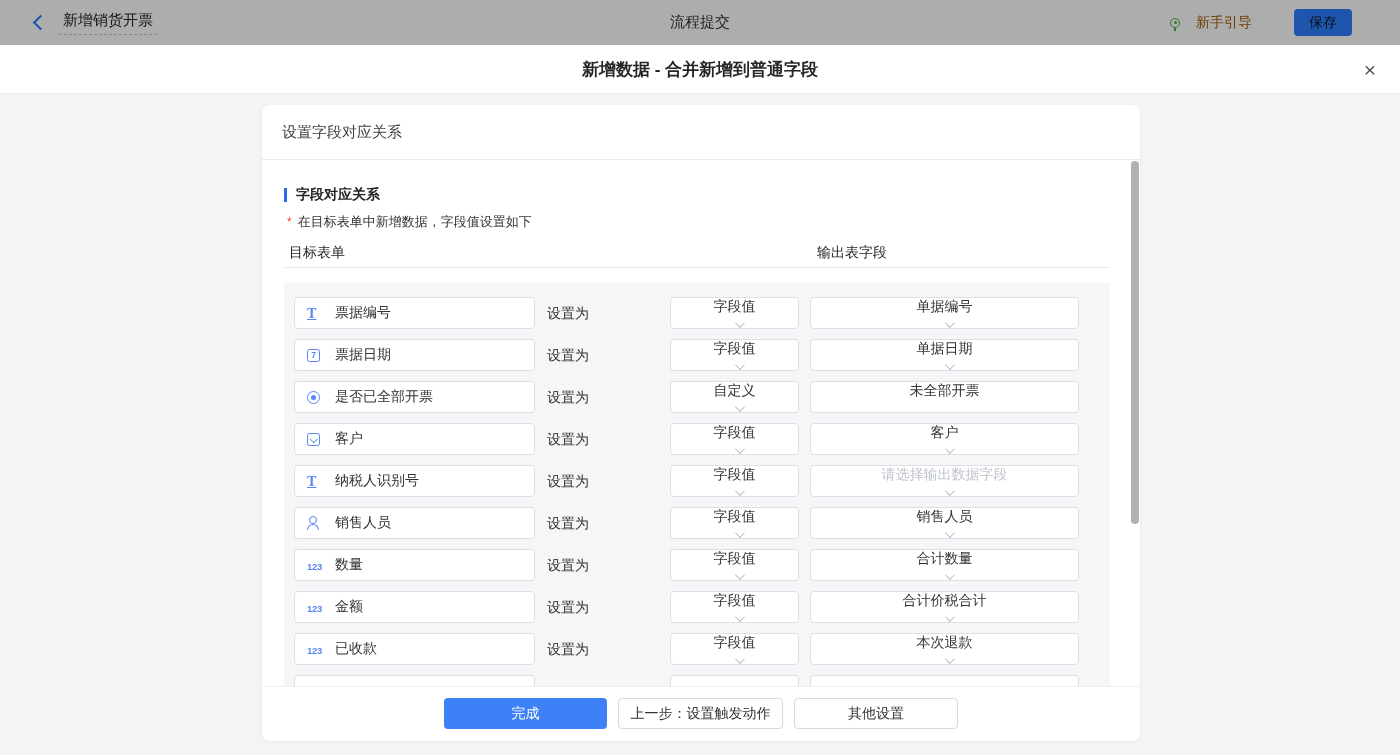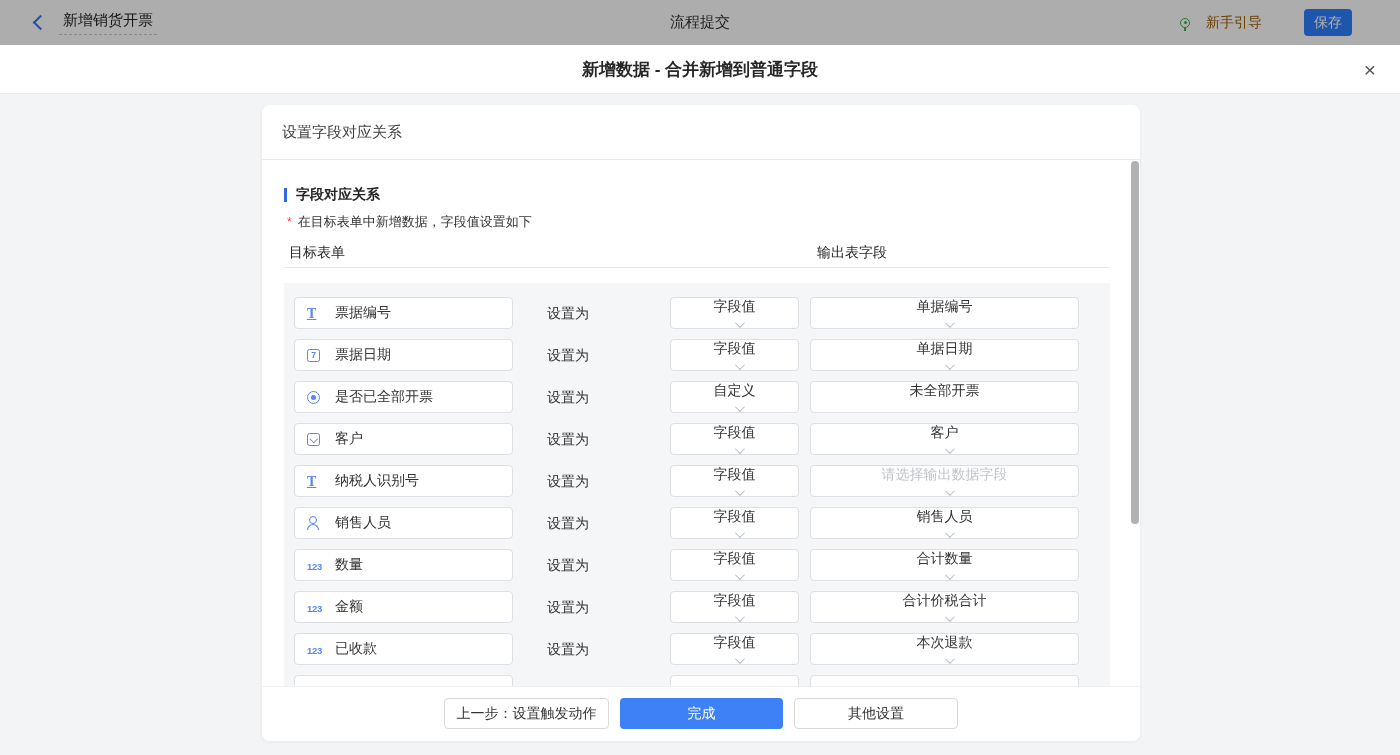--- a/index.html
+++ b/index.html
@@ -14,21 +14,21 @@
                transform:rotate(45deg); display:inline-block; cursor:pointer; }
   .tb-title { font-size:15px; color:#262626; border-bottom:1px dashed #C9C9C9; padding:1px 4px 4px 4px; }
   .tb-center { position:absolute; left:0; right:0; text-align:center; font-size:15px; color:#333; z-index:1; }
   .tb-right { margin-left:auto; display:flex; align-items:center; gap:42px; z-index:2; }
   .guide { display:flex; align-items:center; gap:16px; color:#a16207; font-size:14px; cursor:pointer; }
   .guide-icon { width:10px; height:10px; border:1.5px solid #43B244; border-radius:50%; position:relative; display:inline-block; }
   .guide-icon::before { content:""; position:absolute; left:50%; top:50%; width:3px; height:3px; margin:-1.5px 0 0 -1.5px;
                         border-radius:50%; background:#43B244; }
   .guide-icon::after { content:""; position:absolute; left:50%; bottom:-4.5px; transform:translateX(-50%);
                        width:2px; height:3px; background:#43B244; }
-  .save-btn { width:48px; height:27px; background:#2F7FFF; color:#ffffff; border:none; border-radius:4px;
+  .save-btn { width:58px; height:27px; background:#2F7FFF; color:#0f172a; border:none; border-radius:4px;
               font-size:14px; cursor:pointer; font-family:inherit; }
   .tb-overlay { position:absolute; inset:0; background:rgba(0,0,0,0.32); z-index:5; pointer-events:none; }
 
   
   .modal { height:710px; }
   .modal-header { position:relative; height:49px; background:#fff; border-bottom:1px solid #E9EAEC;
                   display:flex; align-items:center; justify-content:center; }
   .modal-title { font-size:17px; font-weight:700; color:#262626; }
   .modal-close { position:absolute; right:24px; top:50%; transform:translateY(-50%); font-size:21px;
                  color:#555; line-height:1; cursor:pointer; }
@@ -49,21 +49,21 @@
   .col-headers { position:absolute; top:84px; left:0; right:0; font-size:14px; color:#262626; }
   .col-target { position:absolute; left:27px; }
   .col-output { position:absolute; left:555px; }
   .divider { position:absolute; top:107px; left:22px; right:30px; height:1px; background:#E8E9EB; }
 
   .rows-area { position:absolute; top:123px; left:22px; right:30px; bottom:0; background:#F5F6F7;
                overflow:hidden; padding-top:14px; }
   .row { position:relative; height:32px; margin-bottom:10px; }
   .field-box, .dd { position:absolute; top:0; height:32px; background:#fff; border:1px solid #DDDFE5;
                     border-radius:4px; display:flex; align-items:center; font-size:14px; color:#333; }
-  .field-box { left:10px; width:219px; padding:0 12px; cursor:pointer; }
+  .field-box { left:10px; width:241px; padding:0 12px; cursor:pointer; }
   .setas { position:absolute; left:263px; top:0; line-height:32px; font-size:14px; color:#333; }
   .dd { padding:0 12px; justify-content:space-between; cursor:pointer;flex-direction:column; }
   .dd-type { left:386px; width:129px; }
   .dd-output { left:526px; width:269px; }
   .ddtext.ph { color:#BFC4CC; }
   .chev { width:7px; height:7px; border-right:1.5px solid #B8BDC7; border-bottom:1.5px solid #B8BDC7;
           transform:rotate(45deg) translateY(-2px); flex:0 0 auto; margin-left:8px; }
 
   .ficon { width:19px; display:flex; align-items:center; justify-content:flex-start; margin-right:9px; flex:0 0 auto; }
   .glyph { display:block; font-style:normal; color:#5885F2; }
@@ -316,19 +316,19 @@
     </div>
     <div class="dd dd-output">
       <span class="ddtext"></span>
 
     </div>
   </div>
 </div>
         <div class="scroll-thumb"></div>
       </div>
       <div class="card-footer">
+        <button class="btn btn-primary">完成</button>
         <button class="btn btn-plain btn-prev">上一步：设置触发动作</button>
-        <button class="btn btn-primary">完成</button>
         <button class="btn btn-plain btn-other">其他设置</button>
       </div>
     </div>
   </div>
 </div>
 
 </body></html>

